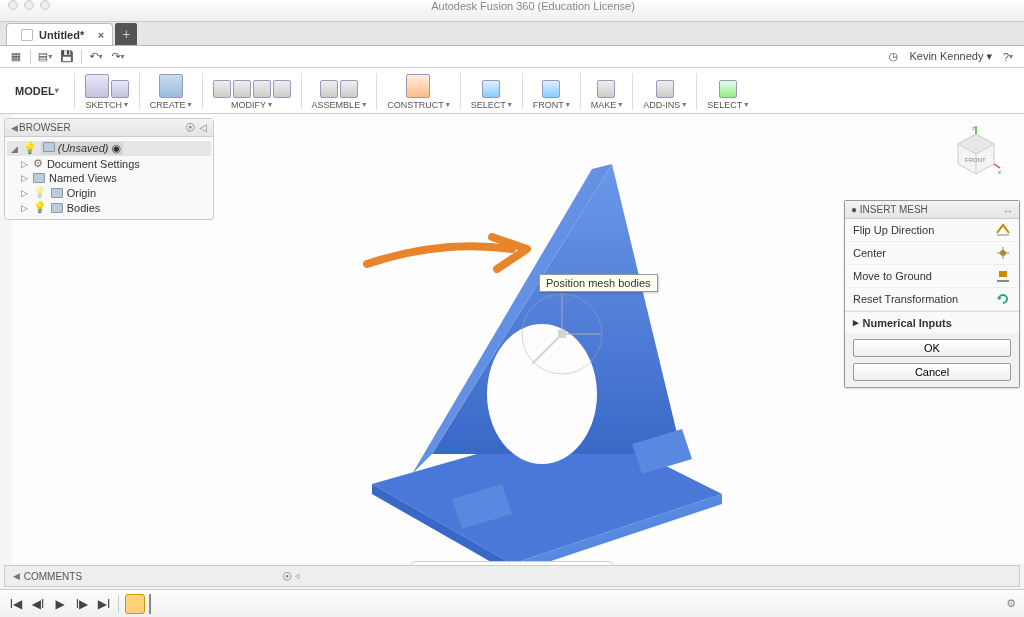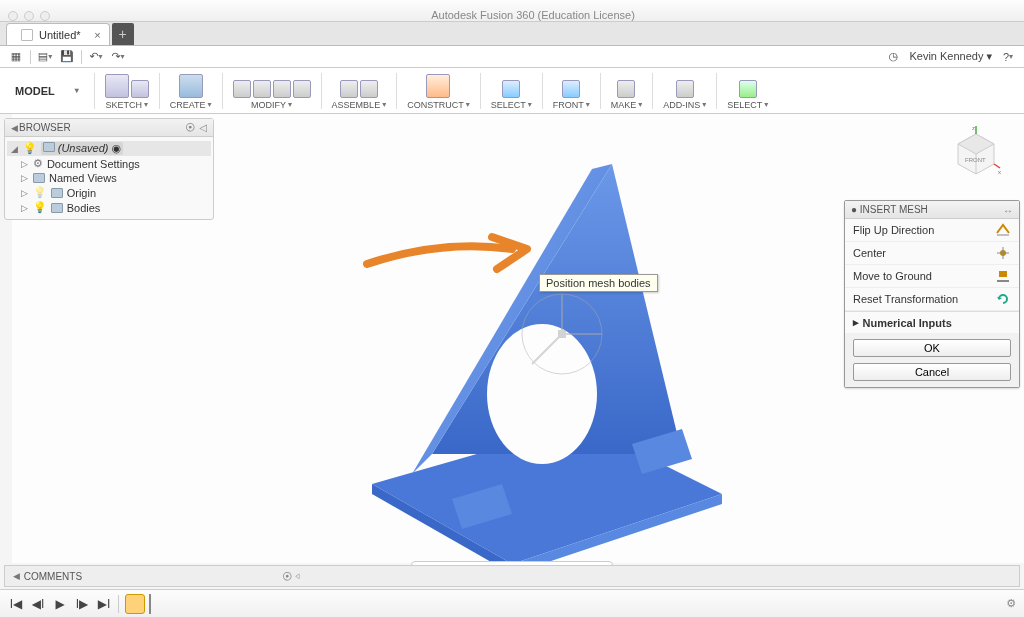--- a/index.html
+++ b/index.html
@@ -1,34 +1,34 @@
 <!DOCTYPE html>
 <html><head>
 <meta charset="utf-8">
 <style>
   * { box-sizing: border-box; margin: 0; padding: 0; font-family: Arial, Helvetica, sans-serif; }
   body { width: 1024px; height: 617px; overflow: hidden; background: #f5f5f5; position: relative; font-size: 11px; color: #333; }
 
-  .titlebar { height: 22px; background: linear-gradient(#fdfdfd,#efefef); display: flex; align-items: flex-end; padding: 0 8px; border-bottom: 1px solid #ccc; }
+  .titlebar { height: 22px; background: linear-gradient(#fdfdfd,#efefef); display: flex; align-items: flex-start; padding: 0 8px; border-bottom: 1px solid #ccc; }
   .traffic { display: flex; gap: 6px; }
   .dot { width: 10px; height: 10px; border-radius: 50%; background: #eee; border: 1px solid #ccc; }
   .titlebar-title { flex: 1; text-align: center; color: #888; font-size: 11px; }
 
   .tabbar { height: 24px; background: #e6e6e6; display: flex; align-items: flex-end; border-bottom: 1px solid #bbb; }
-  .tab { background: #fff; height: 22px; padding: 0 28px 0 14px; display: flex; align-items: center; border: 1px solid #bbb; border-bottom: none; border-radius: 4px 4px 0 0; margin-left: 6px; font-size: 11px; position: relative; }
+  .tab { background: #fff; height: 22px; padding: 0 28px 0 14px; display: flex; align-items: center; border: 1px solid #bbb; border-bottom: none; border-radius: 4px 4px 0 0; margin-left: 6px; font-size: 11px; position: relative; font-weight: bold; }
   .tab-close { position: absolute; right: 8px; color: #666; cursor: pointer; }
   .tab-plus { width: 22px; height: 22px; background: #545454; color: #ccc; display: flex; align-items: center; justify-content: center; font-size: 14px; margin-left: 2px; cursor: pointer; border-radius: 2px 2px 0 0; }
 
   .qat { height: 22px; background: #fff; border-bottom: 1px solid #ccc; display: flex; align-items: center; padding: 0 8px; gap: 6px; }
   .qat .sep { width: 1px; height: 14px; background: #ccc; }
   .qat-icon { width: 16px; height: 16px; display: flex; align-items: center; justify-content: center; color: #555; cursor: pointer; }
   .qat-right { margin-left: auto; display: flex; align-items: center; gap: 8px; color: #444; }
 
   .ribbon { height: 46px; background: #fff; border-bottom: 1px solid #ccc; display: flex; align-items: center; padding: 0 6px; gap: 2px; }
-  .model-btn { display: flex; align-items: center; gap: 20px; padding: 6px 8px; border: 1px solid transparent; cursor: pointer; font-weight: bold; font-size: 11px; }
+  .model-btn { display: flex; align-items: center; gap: 0; padding: 6px 8px; border: 1px solid transparent; cursor: pointer; font-weight: bold; font-size: 11px; }
   .rsep { width: 1px; height: 36px; background: #ddd; margin: 0 4px; }
   .rgroup { display: flex; flex-direction: column; align-items: center; gap: 2px; cursor: pointer; padding: 2px 4px; }
   .rgroup .icons { display: flex; gap: 2px; align-items: flex-end; height: 26px; }
   .rgroup .ricon { width: 24px; height: 24px; background: #eef; border: 1px solid #99b; border-radius: 2px; }
   .ricon.sm { width: 18px; height: 18px; }
   .rgroup .lbl { font-size: 9px; color: #555; display: flex; align-items: center; gap: 2px; }
   .caret { font-size: 8px; color: #777; }
 
   
   .browser { position: absolute; left: 4px; top: 118px; width: 210px; background: #f9f9f9; border: 1px solid #ccc; border-radius: 3px; }

